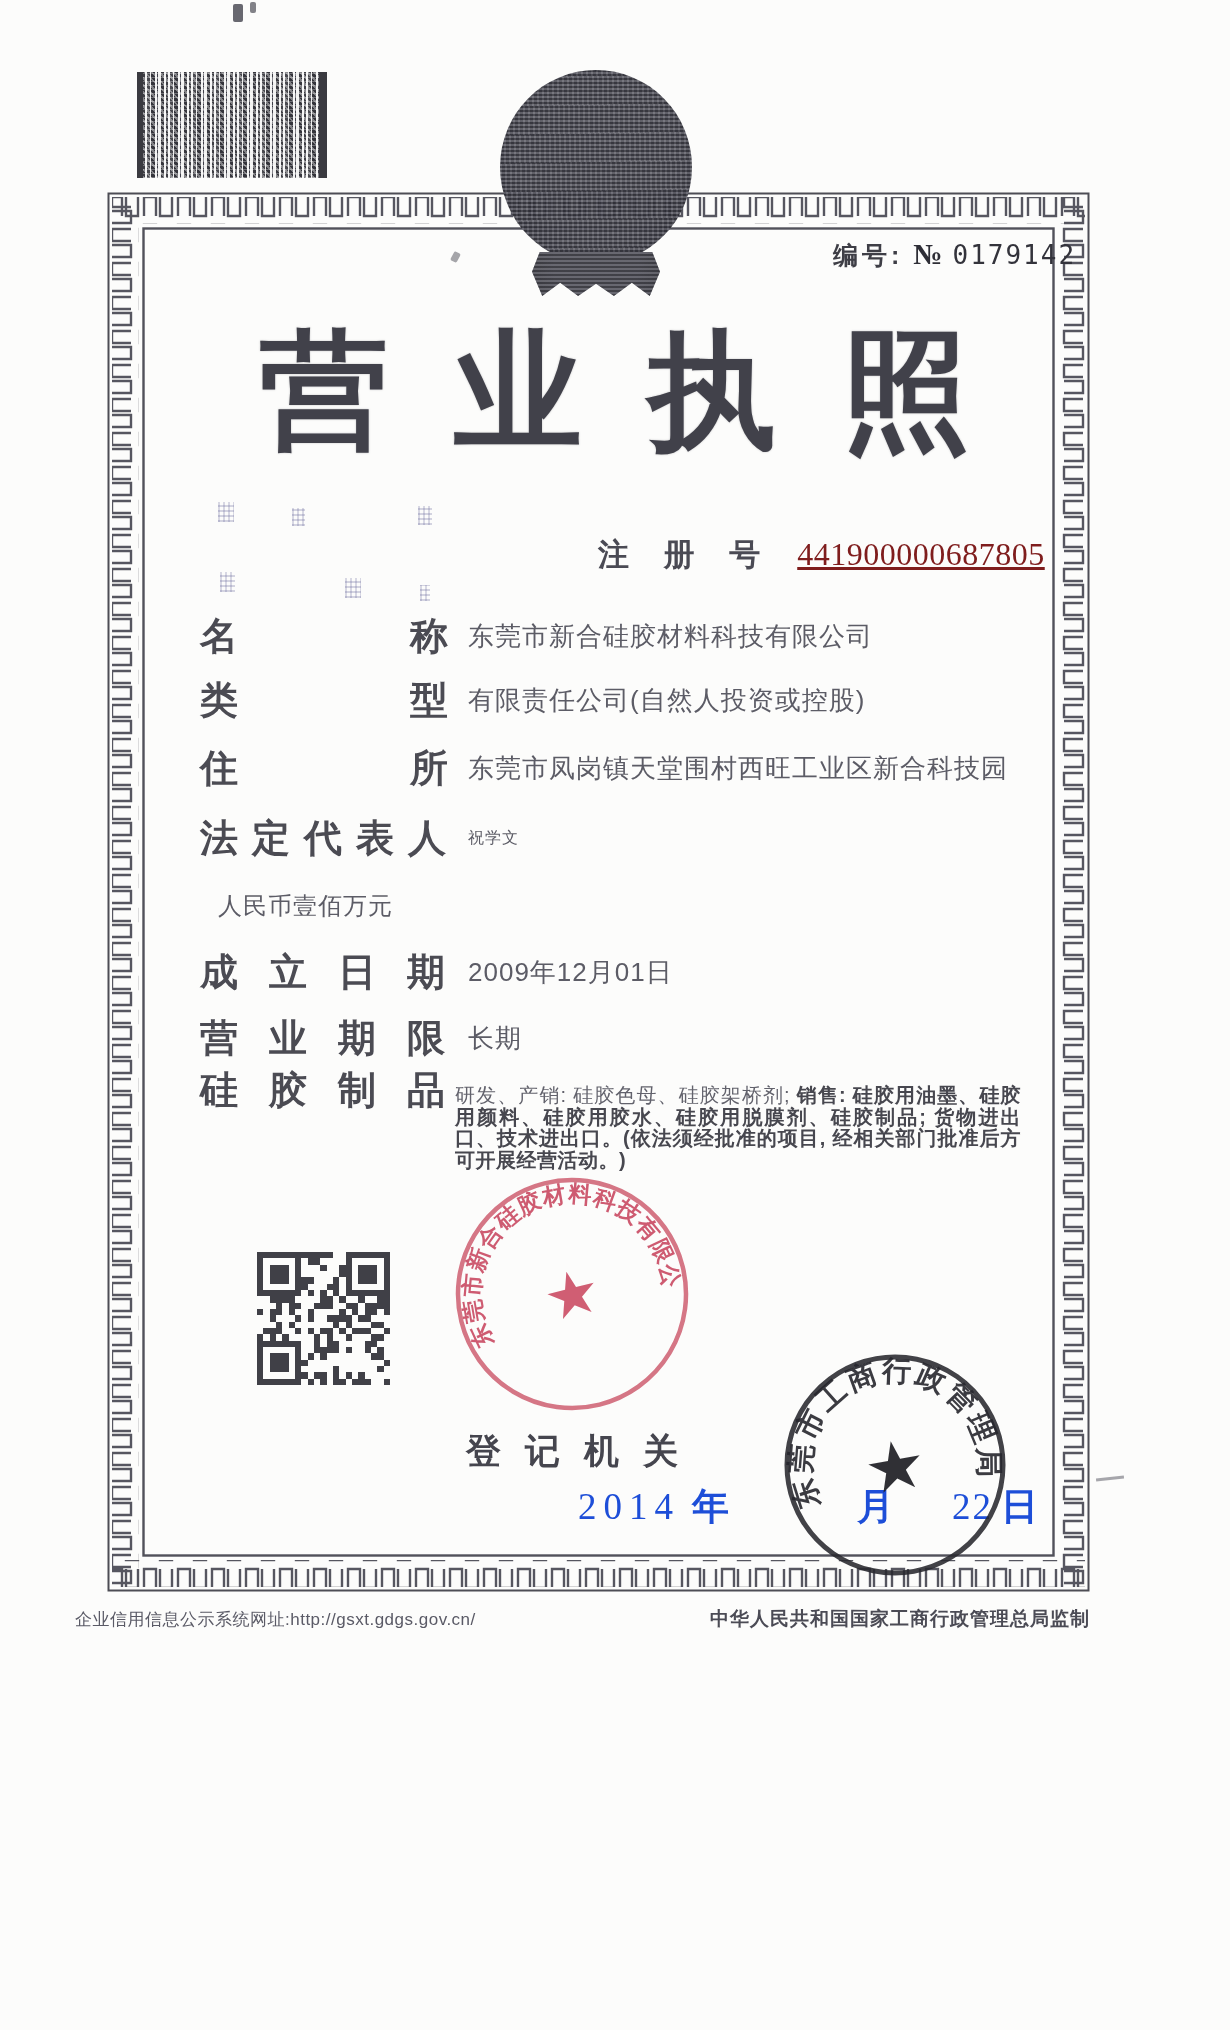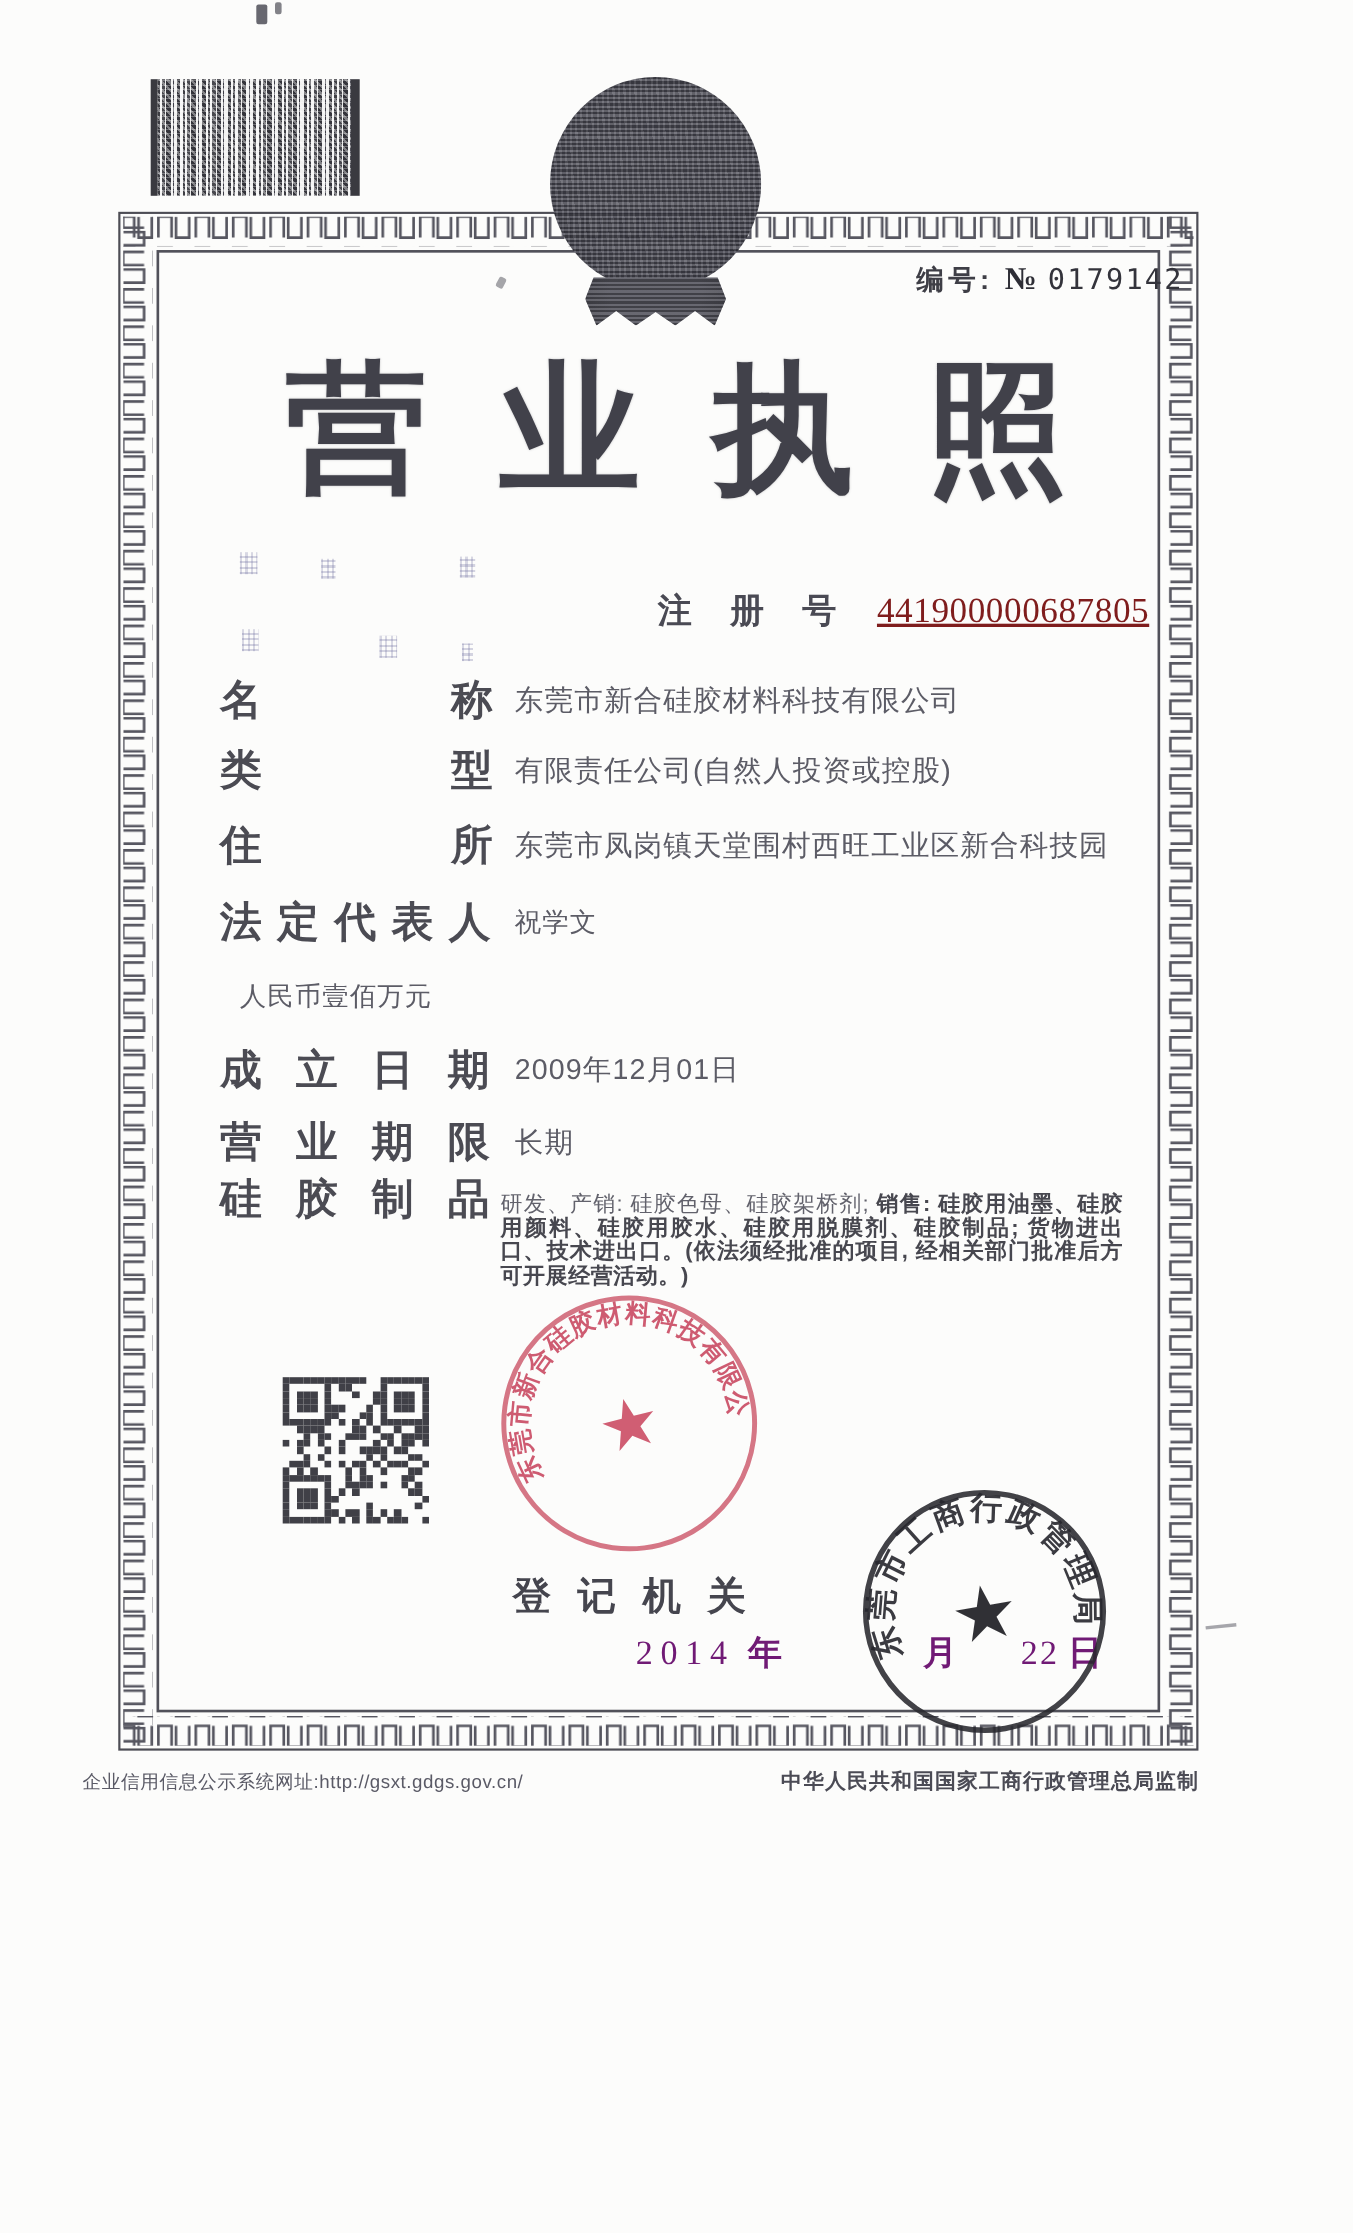--- a/index.html
+++ b/index.html
@@ -72,21 +72,21 @@
     filter:contrast(.92);
   }
   .qr div{background:transparent;}
   .qr div.d{background:#3b3b42;}
   
   .seal{position:absolute;z-index:5;pointer-events:none;}
   .seal-red{left:440px;top:1162px;transform:rotate(-14deg);}
   .seal-black{left:770px;top:1340px;transform:rotate(-10deg);}
   
   .registrar{position:absolute;left:466px;top:1428px;font-size:35px;font-weight:700;letter-spacing:24px;color:#45454e;z-index:4;}
-  .issuedate{position:absolute;left:578px;top:1482px;display:flex;align-items:baseline;font-size:31px;color:#701a75;z-index:4;}
+  .issuedate{position:absolute;left:578px;top:1482px;display:flex;align-items:baseline;font-size:37px;color:#1d4ed8;z-index:4;}
   .issuedate .y{letter-spacing:7px;font-family:"Liberation Serif","DejaVu Serif",serif;}
   .issuedate .u1{margin-left:12px;font-weight:600;}
   .issuedate .u2{margin-left:128px;font-weight:600;}
   .issuedate .dd{margin-left:58px;letter-spacing:2px;font-family:"Liberation Serif","DejaVu Serif",serif;}
   .issuedate .u3{margin-left:8px;font-weight:600;}
   
   .foot-left{position:absolute;left:75px;top:1608px;font-size:17px;letter-spacing:.5px;color:#5a5a66;z-index:4;}
   .foot-right{position:absolute;right:140px;top:1606px;font-size:19px;font-weight:600;letter-spacing:1px;color:#4b4b55;z-index:4;}
   
   .ghost{position:absolute;z-index:2;background:
@@ -157,21 +157,21 @@
   <div class="row" style="top:676px">
     <div class="flabel sp2">类型</div>
     <div class="fvalue">有限责任公司(自然人投资或控股)</div>
   </div>
   <div class="row" style="top:744px">
     <div class="flabel sp2">住所</div>
     <div class="fvalue">东莞市凤岗镇天堂围村西旺工业区新合科技园</div>
   </div>
   <div class="row" style="top:814px">
     <div class="flabel sp5">法定代表人</div>
-    <div class="fvalue" style="font-size:24px">祝学文</div>
+    <div class="fvalue" style="font-size:16px">祝学文</div>
   </div>
   <div class="row" style="top:882px">
     <div class="fvalue" style="font-size:24px">人民币壹佰万元</div>
   </div>
   <div class="row" style="top:948px">
     <div class="flabel sp4">成立日期</div>
     <div class="fvalue">2009年12月01日</div>
   </div>
   <div class="row" style="top:1014px">
     <div class="flabel sp4">营业期限</div>

